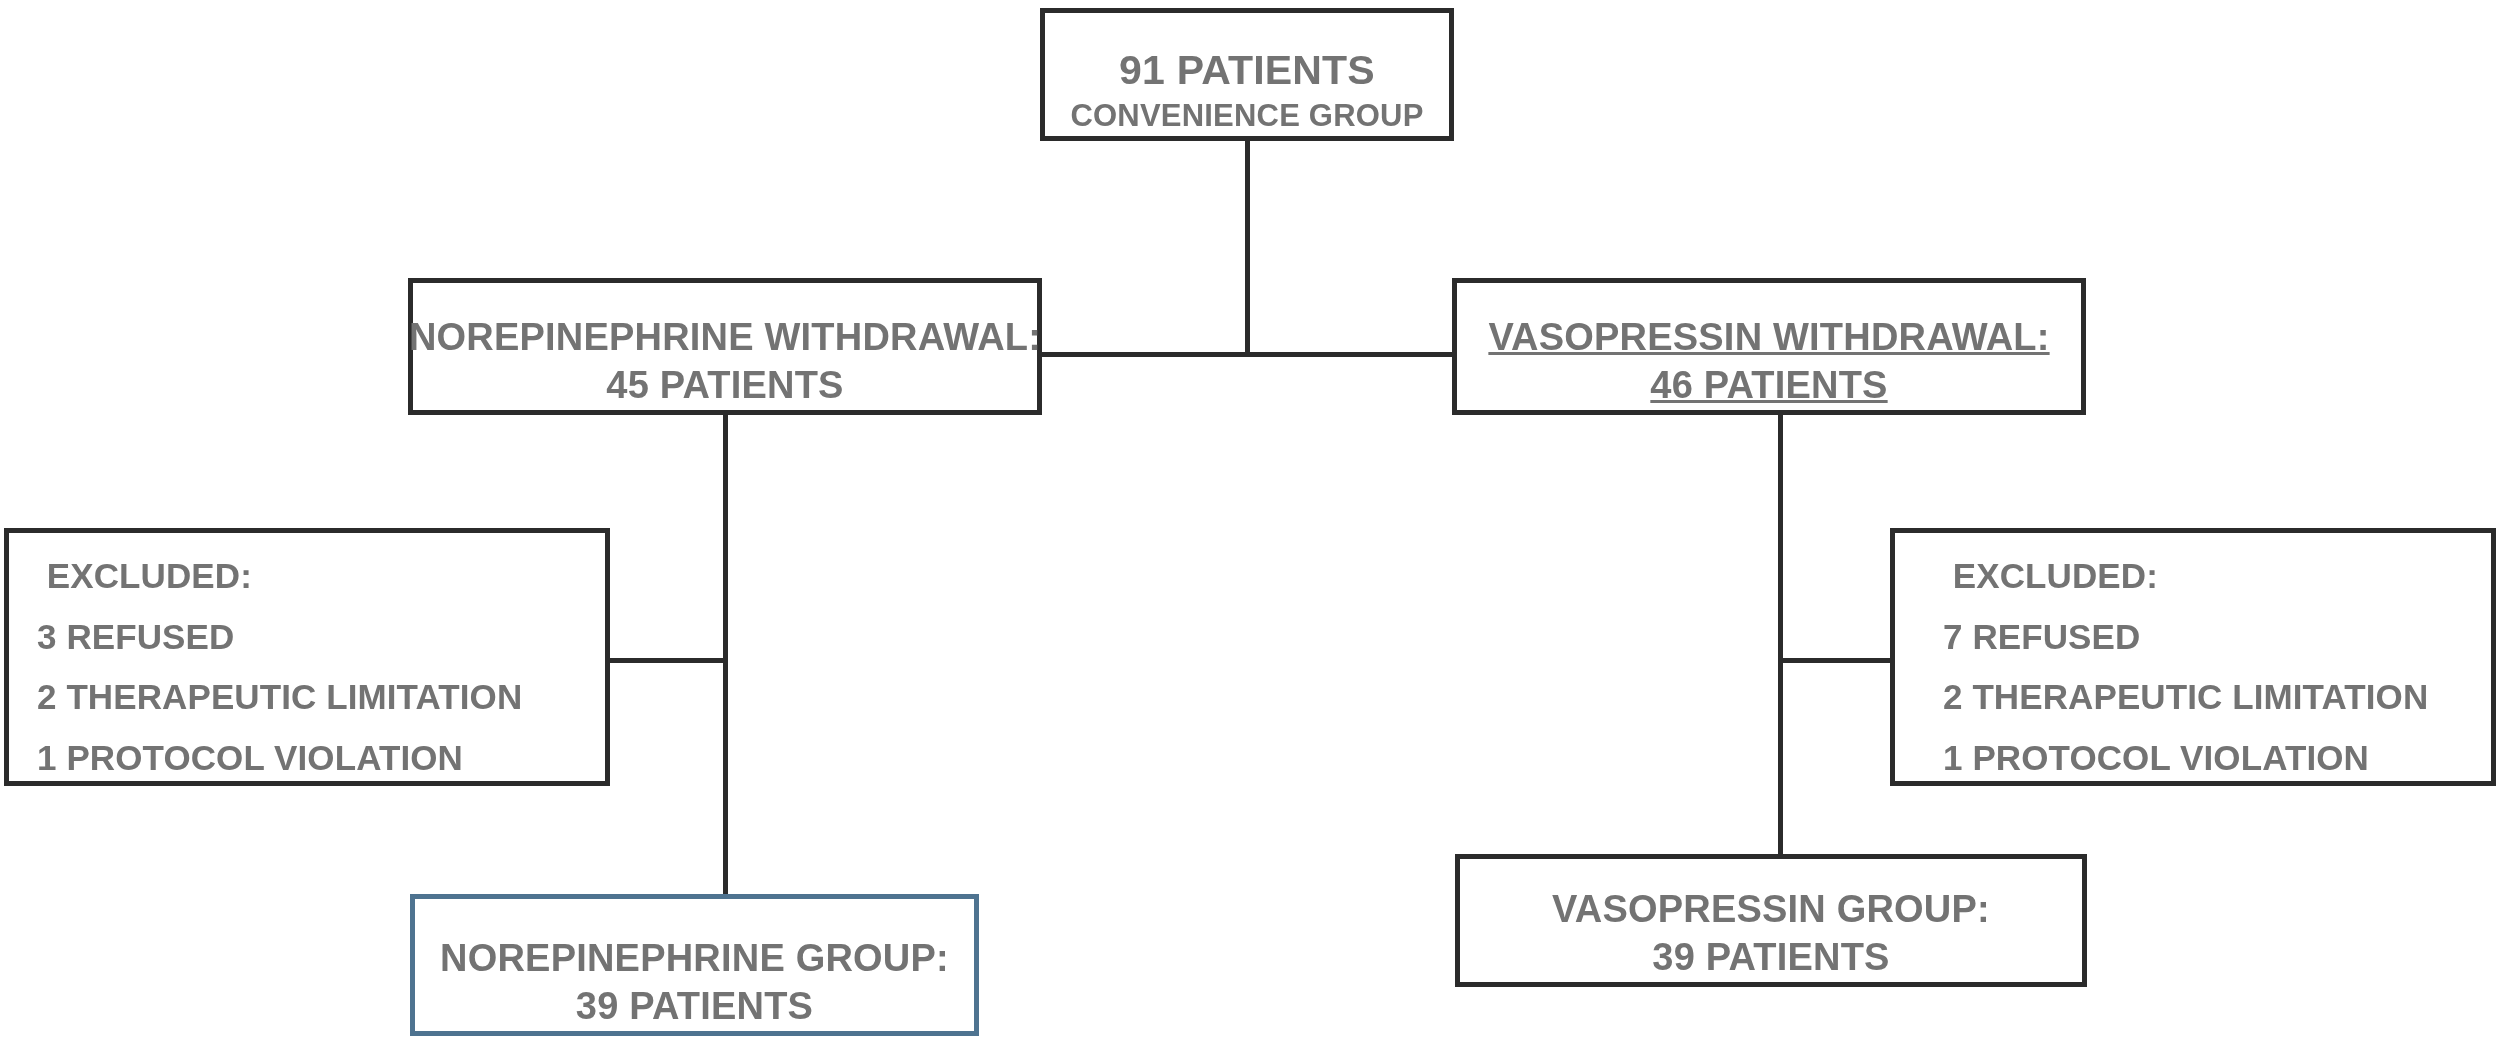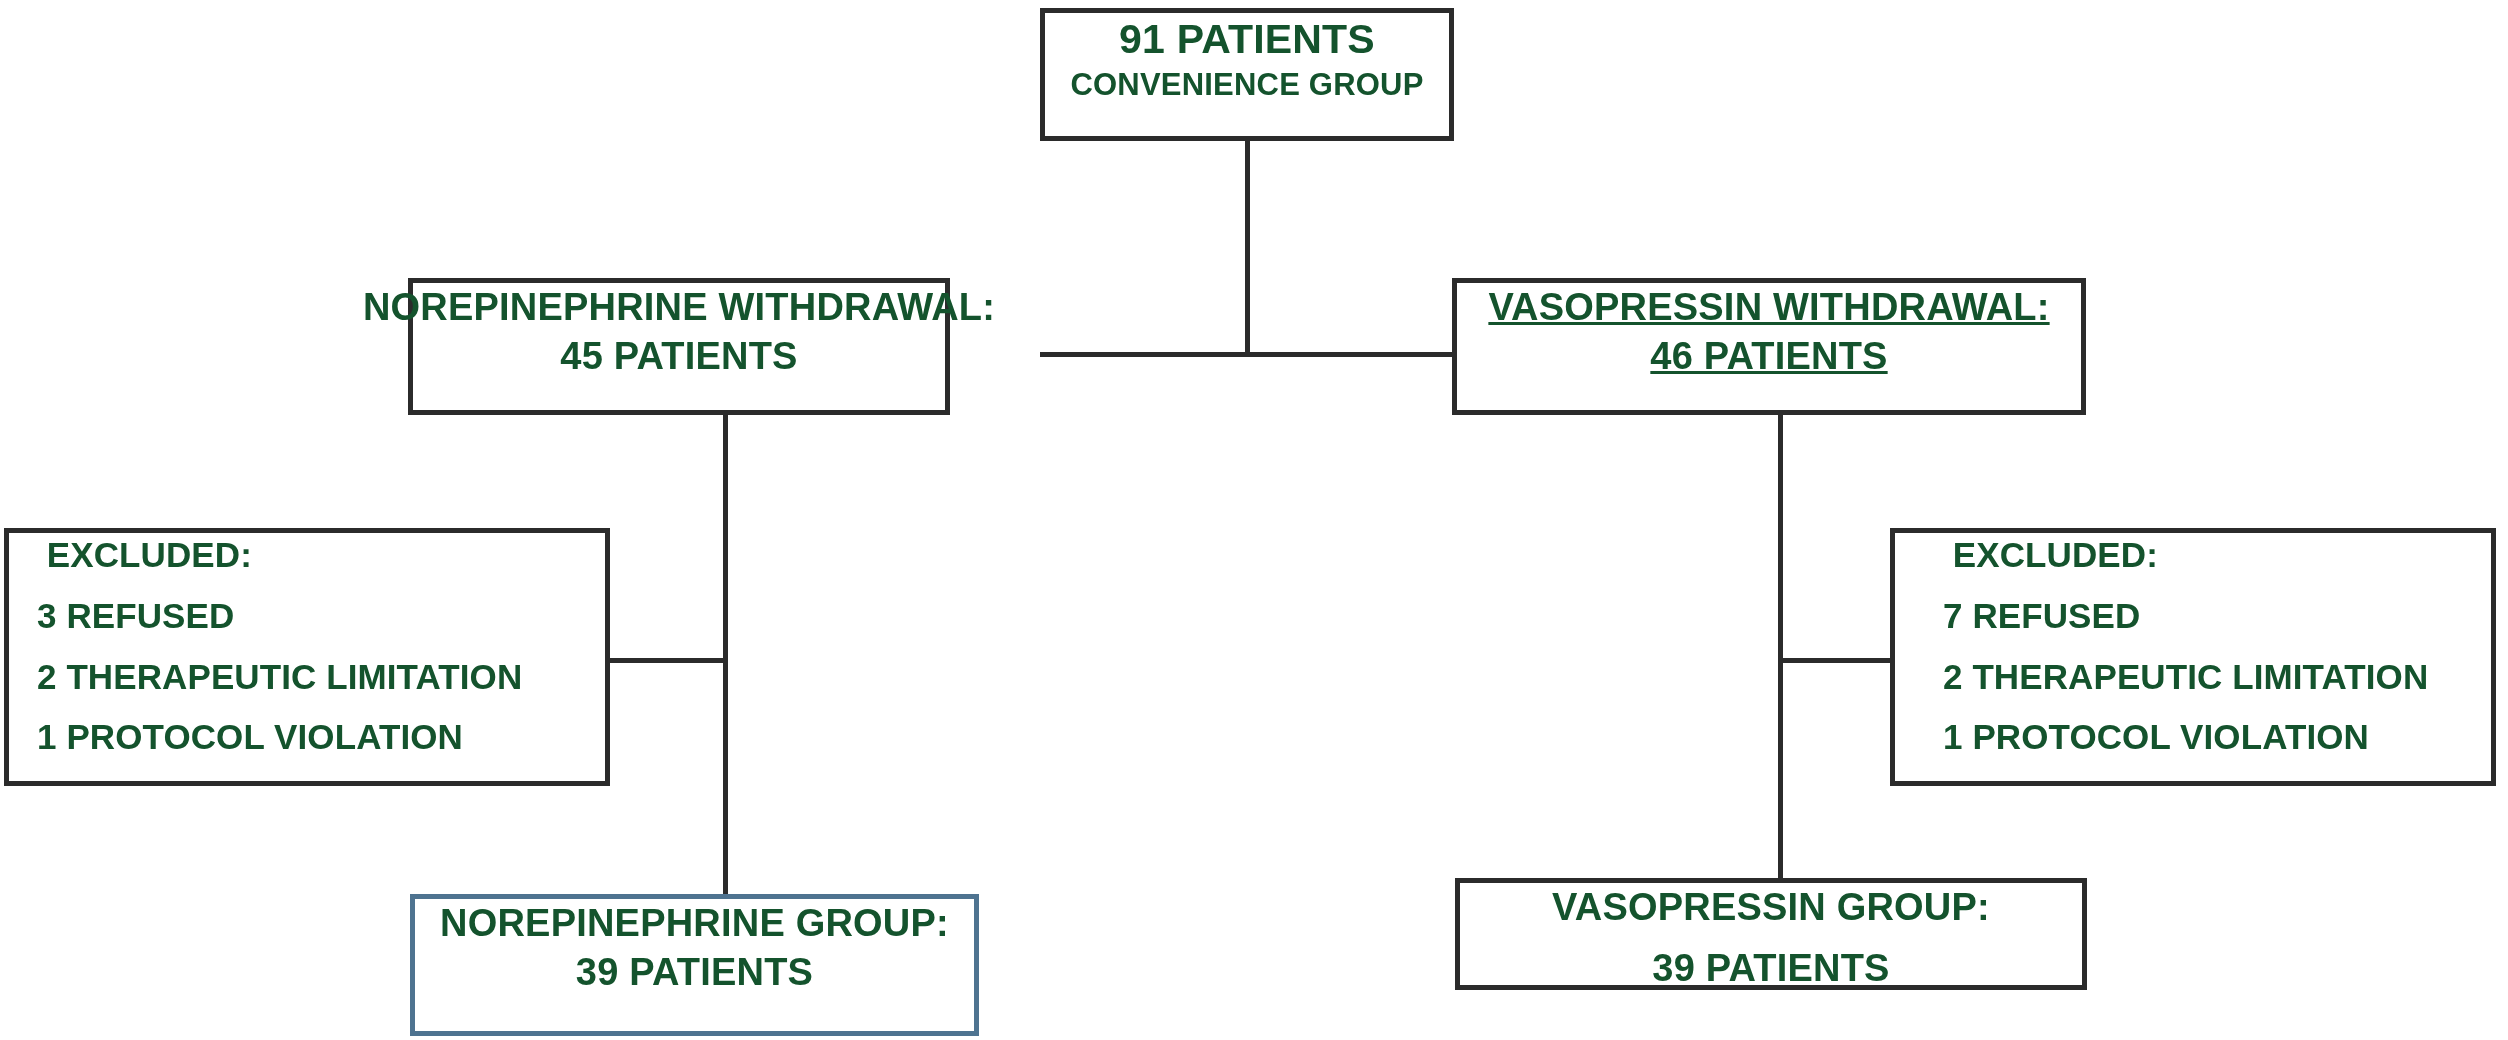--- a/index.html
+++ b/index.html
@@ -28,22 +28,22 @@
   .line.h { height: 5px; }
 
   
   .node {
     position: absolute;
     box-sizing: border-box;
     background: #ffffff;
     border: 5px solid #2b2b2b;
     display: flex;
     flex-direction: column;
-    justify-content: flex-start;
-    color: #14532d;
+    justify-content: flex-end;
+    color: #737373;
     z-index: 2;
   }
   .node.accent {
     border-color: #4e7390;
   }
   .node .ln {
     display: block;
     line-height: 1.28;
     white-space: pre;
   }
@@ -70,26 +70,26 @@
     letter-spacing: 0.2px;
   }
   .t-list {
     font-size: 35px;
     font-weight: bold;
     letter-spacing: 0.1px;
   }
 
   
   #node-root            { left: 1040px; top: 8px;   width: 414px;  height: 133px; }
-  #node-nor-withdrawal  { left: 408px;  top: 278px; width: 542px;  height: 137px; }
+  #node-nor-withdrawal  { left: 408px;  top: 278px; width: 634px;  height: 137px; }
   #node-vaso-withdrawal { left: 1452px; top: 278px; width: 634px;  height: 137px; text-decoration: underline; }
   #node-excl-left       { left: 4px;    top: 528px; width: 606px;  height: 258px; padding-left: 28px; }
   #node-excl-right      { left: 1890px; top: 528px; width: 606px;  height: 258px; padding-left: 48px; }
   #node-nor-group       { left: 410px;  top: 894px; width: 569px;  height: 142px; }
-  #node-vaso-group      { left: 1455px; top: 878px; width: 632px;  height: 112px; gap: 12px; }
+  #node-vaso-group      { left: 1455px; top: 854px; width: 632px;  height: 133px; }
 
   
   #line-root-stem     { left: 1245px; top: 140px; height: 215px; }
   
   #line-sibling-bar   { left: 1040px; top: 352px; width: 414px; }
 
   
   #line-nor-stem      { left: 723px;  top: 413px; height: 484px; }
   #line-nor-excl      { left: 606px;  top: 658px; width: 122px; }
 

